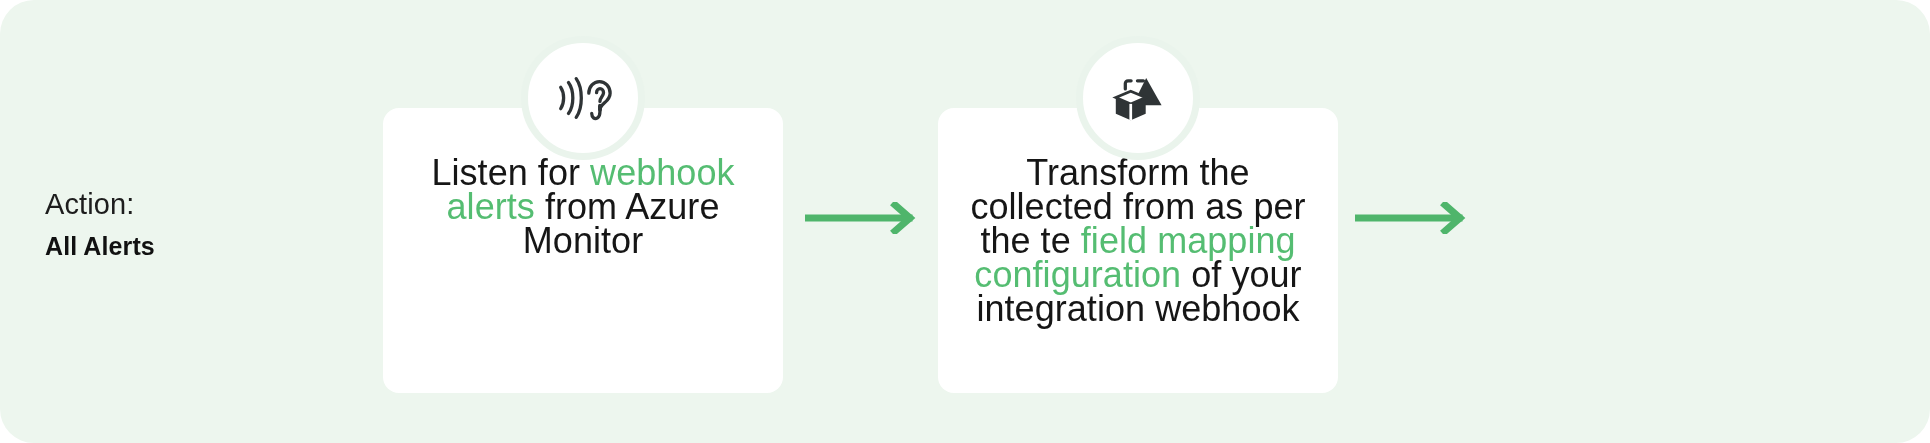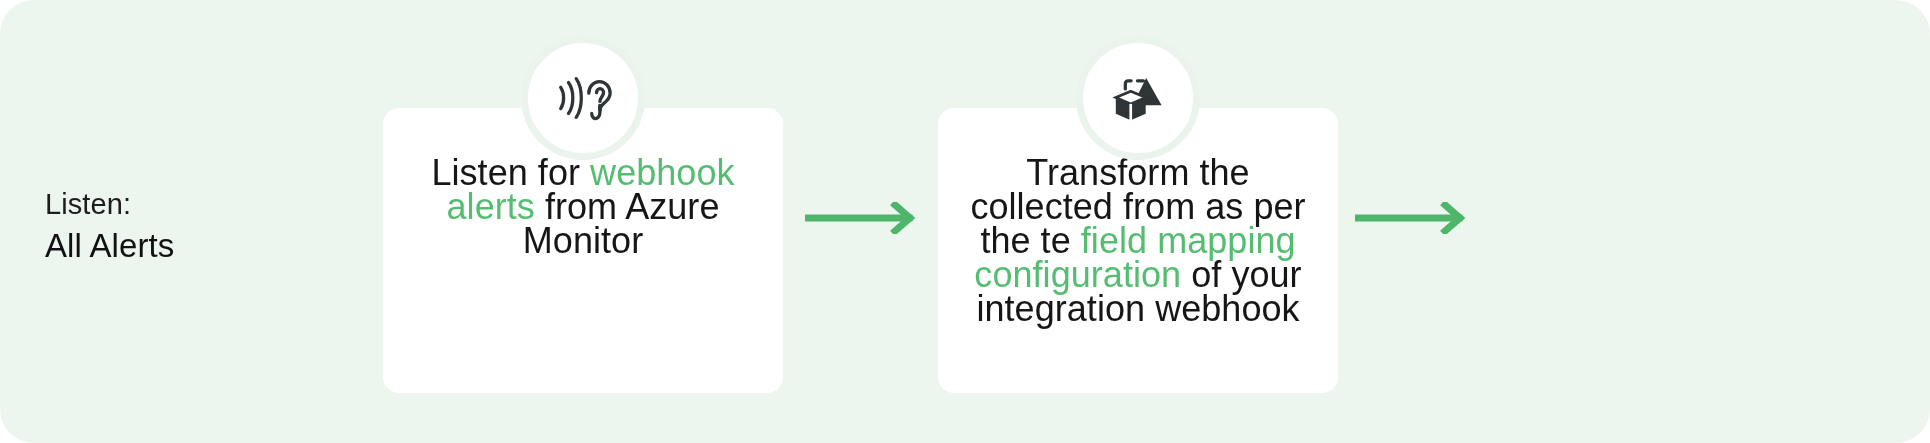--- a/index.html
+++ b/index.html
@@ -33,24 +33,24 @@
   }
   .action-label {
     font-size: 29px;
     line-height: 37px;
     color: #1d1d1d;
     font-weight: 400;
     letter-spacing: 0.1px;
     white-space: nowrap;
   }
   .action-value {
-    font-size: 33px;
+    font-size: 25px;
     line-height: 42px;
     color: #111111;
-    font-weight: 400;
+    font-weight: 700;
     letter-spacing: 0.1px;
     white-space: nowrap;
     margin-top: 2px;
   }
 
   
   .step {
     position: absolute;
     top: 108px;
     width: 400px;
@@ -117,21 +117,21 @@
   .arrow-1 { left: 805px; }
   .arrow-2 { left: 1355px; }
   .arrow svg { display: block; }
 </style>
 </head>
 <body>
 
 <div class="canvas">
 
   <div class="action-block">
-    <div class="action-label">Listen:</div>
+    <div class="action-label">Action:</div>
     <div class="action-value">All Alerts</div>
   </div>
 
   <div class="step step-1">
     <div class="card">
       <div class="card-text"><span>Listen for </span><span class="hl">webhook alerts</span><span> from Azure Monitor</span></div>
     </div>
     <div class="icon-bubble">
       <span>
         <svg width="62" height="62" viewBox="0 0 64 64" fill="none" stroke="#2f3436" stroke-width="3.4" stroke-linecap="round" stroke-linejoin="round">

